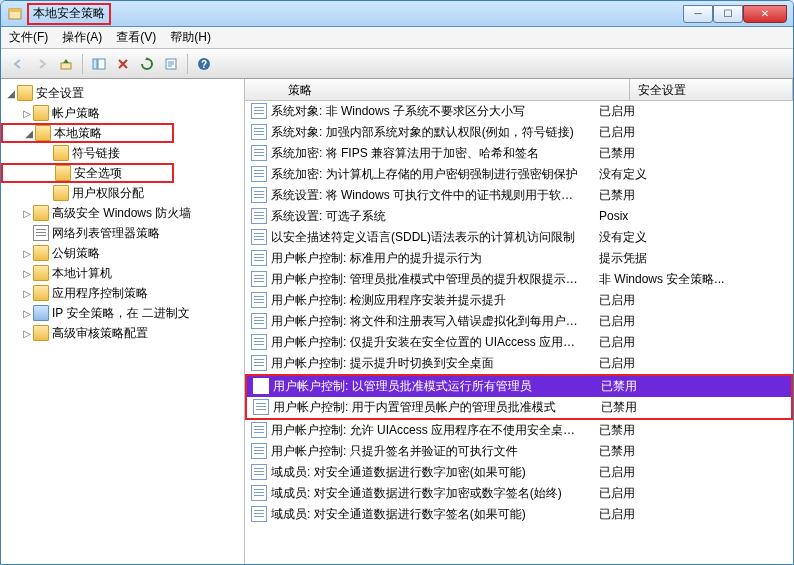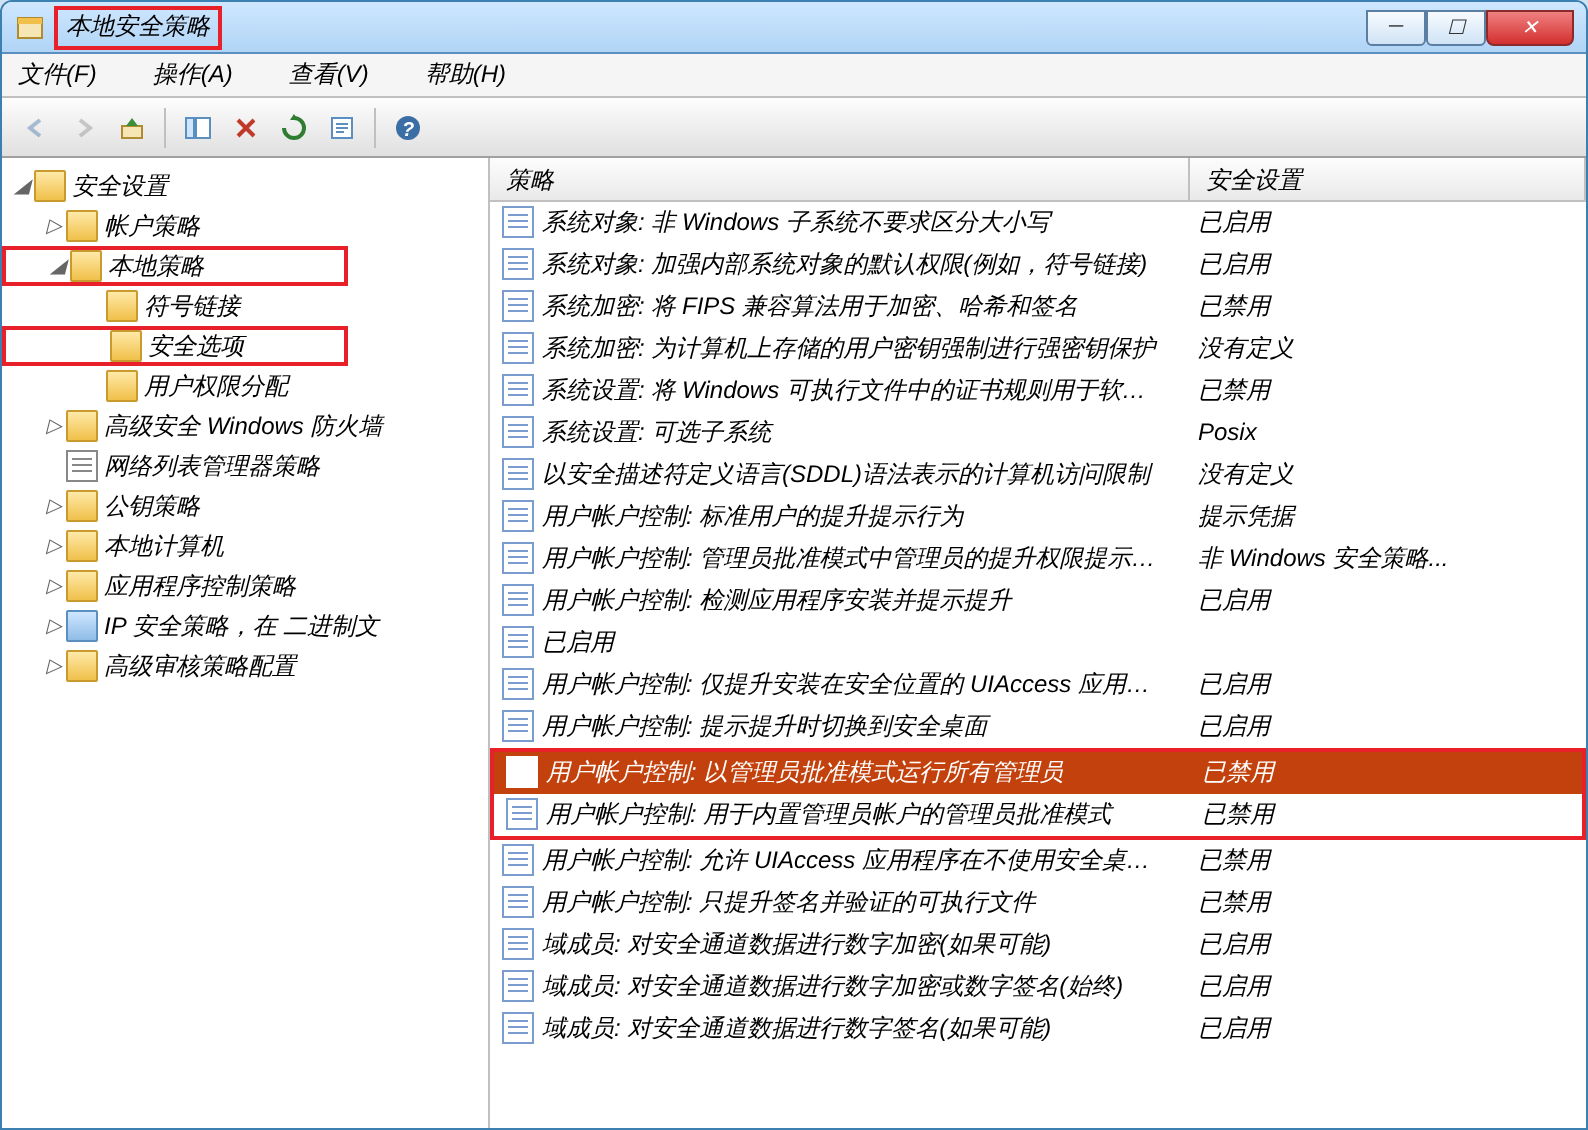--- a/index.html
+++ b/index.html
@@ -13,21 +13,20 @@
     overflow: hidden;
   }
   .window {
     width: 794px;
     height: 565px;
     background: #fff;
     border: 1px solid #3c7fb1;
     border-radius: 6px 6px 0 0;
     overflow: hidden;
     position: relative;
-    font-style: italic;
   }
   
   .titlebar {
     height: 26px;
     background: linear-gradient(#cfe7ff, #b0d4f5);
     display: flex;
     align-items: center;
     padding: 0 6px;
     border-bottom: 1px solid #5a8fc0;
   }
@@ -44,21 +43,21 @@
     width:30px; height:18px; border:1px solid #5a7fa3;
     background: linear-gradient(#f7fbff,#d0e3f5);
     border-radius: 0 0 3px 3px;
     display:flex; align-items:center; justify-content:center;
     font-size:10px; color:#333;
   }
   .win-btn.close { background: linear-gradient(#f08080,#d32f2f); color:#fff; width:44px; border-color:#8a2a2a; border-radius:0 0 4px 4px;}
   
   .menubar {
     height:22px; background:#f5f5f5;
-    display:flex; align-items:center; gap:28px;
+    display:flex; align-items:center; gap:14px;
     padding:0 8px; border-bottom:1px solid #c0c0c0;
   }
   .menuitem { color:#000; }
   
   .toolbar {
     height:30px; background: linear-gradient(#fdfdfd,#e0e0e0);
     display:flex; align-items:center; gap:2px;
     padding:0 6px; border-bottom:1px solid #a0a0a0;
   }
   .tb-btn {
@@ -95,32 +94,32 @@
     flex:1; overflow:auto; background:#fff;
     position:relative;
   }
   .list-header {
     display:flex; background: linear-gradient(#fdfdfd,#e9e9e9);
     border-bottom:1px solid #c0c0c0; height:22px; position:sticky; top:0;
   }
   .list-header .col {
     padding:3px 8px; border-right:1px solid #c0c0c0;
   }
-  .col-policy { width:350px; }
+  .col-policy { width:350px;margin-left:35px; }
   .col-setting { flex:1; }
   .row {
     display:flex; height:21px; align-items:center;
     border-bottom:1px solid transparent;
   }
   .row .cicon { width:16px; height:16px; margin:0 4px 0 6px; flex-shrink:0;
     background:#fff; border:1px solid #7a9ccf; position:relative;}
   .row .cicon::before{content:'';position:absolute;top:3px;left:2px;right:2px;height:1px;background:#7a9ccf;box-shadow:0 3px 0 #7a9ccf,0 6px 0 #7a9ccf;}
   .row .ptxt { width:328px; overflow:hidden; text-overflow:ellipsis; white-space:nowrap; padding-right:20px;}
   .row .stxt { flex:1; white-space:nowrap;}
-  .row.selected { background:#c2410c; color:#fff;align-items:center;}
+  .row.selected { background:#6d28d9; color:#fff;align-items:center;}
   .row.selected .cicon{ border-color:#fff;}
   .row.selected .cicon::before{ background:#fff; box-shadow:0 3px 0 #fff,0 6px 0 #fff;}
   .red-rows-box {
     border:2px solid #e8202a;
   }
   
   .list::-webkit-scrollbar { width:16px; }
   .list::-webkit-scrollbar-track { background:#e9e9e9; }
   .list::-webkit-scrollbar-thumb { background:#bfd6ef; border:1px solid #7aa7d8;}
 </style>
@@ -324,20 +323,21 @@
             <span class="ptxt">用户帐户控制: 管理员批准模式中管理员的提升权限提示的...</span>
             <span class="stxt">非 Windows 安全策略...</span>
           </div>
           <div class="row">
             <span class="cicon"></span>
             <span class="ptxt">用户帐户控制: 检测应用程序安装并提示提升</span>
             <span class="stxt">已启用</span>
           </div>
           <div class="row">
             <span class="cicon"></span>
+            <span class="ptxt">用户帐户控制: 将文件和注册表写入错误虚拟化到每用户位置</span>
             <span class="stxt">已启用</span>
           </div>
           <div class="row">
             <span class="cicon"></span>
             <span class="ptxt">用户帐户控制: 仅提升安装在安全位置的 UIAccess 应用程序</span>
             <span class="stxt">已启用</span>
           </div>
           <div class="row">
             <span class="cicon"></span>
             <span class="ptxt">用户帐户控制: 提示提升时切换到安全桌面</span>

